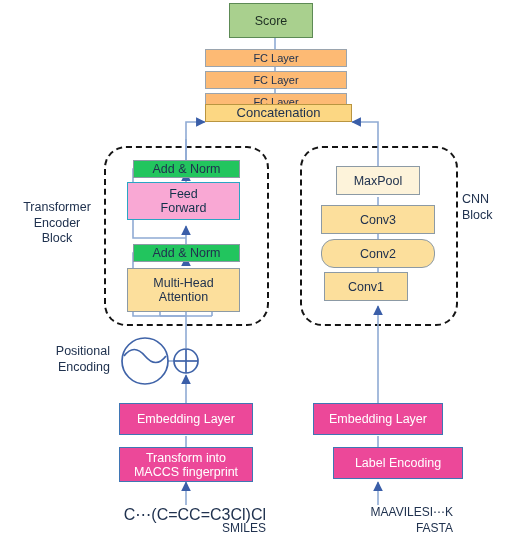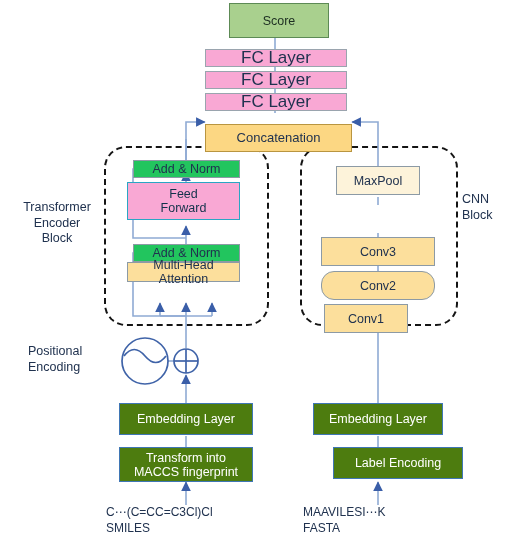--- a/index.html
+++ b/index.html
@@ -21,45 +21,45 @@
     justify-content:center;
     text-align:center;
     line-height:1.12;
     white-space:pre-line;
     border:1px solid #7f9aa6;
     font-size:12.5px;
     color:#20324f;
     z-index:3;
   }
   .n-score{background:#a9d08e;border-color:#5d8a55;color:#1d2e22;}
-  .n-fc{background:#f9a8d4;border-color:#9aa4ae;font-size:17px;}
+  .n-fc{background:#fdba74;border-color:#9aa4ae;font-size:11px;}
   .n-concat{background:#fcd783;border-color:#b99540;}
   .n-addnorm{background:#22c55e;border-color:#8c9aa5;}
   .n-ff{background:#f9a8d4;border-color:#2aa6c4;color:#12324a;}
   .n-mha{background:#fcdf9c;border-color:#8c9aa5;}
   .n-maxpool{background:#fdf3da;border-color:#8c9aa5;}
-  .n-conv{background:#fcdf9c;border-color:#8c9aa5;margin-top:32px;}
-  .n-blue{background:#4d7c0f;border:1px solid #3f76b4;color:#ffffff;}
+  .n-conv{background:#fcdf9c;border-color:#8c9aa5;}
+  .n-blue{background:#ec4899;border:1px solid #3f76b4;color:#ffffff;}
 
   
   .group{
     position:absolute;
     box-sizing:border-box;
     border:2.2px dashed #141414;
     border-radius:22px;
     background:transparent;
     z-index:1;
   }
 
   
   .label{
     position:absolute;
     font-size:12.5px;
     color:#20324f;
-    text-align:left;
+    text-align:right;
     line-height:1.25;
     white-space:pre-line;
     z-index:4;
   }
   .label.left{text-align:center;}
 
   
   #wires{position:absolute;left:0;top:0;width:520px;height:542px;z-index:2;}
 </style>
 </head>
@@ -131,33 +131,33 @@
       <path d="M124,356 q10,-13 21,0 q11,13 21,0"></path>
       <circle cx="186" cy="361" r="12"></circle>
       <path d="M174,361 L198,361"></path>
       <path d="M186,349 L186,373"></path>
     </g>
   </svg>
 
   <div class="group" style="left:104px;top:146px;width:165px;height:180px;"></div>
   <div class="group" style="left:300px;top:146px;width:158px;height:180px;"></div>
 
-  <div class="node n-score" style="left:229px;top:3px;width:100px;height:35px;">Score</div>
+  <div class="node n-score" style="left:229px;top:3px;width:84px;height:35px;">Score</div>
 
   <div class="node n-fc" style="left:205px;top:49px;width:142px;height:18px;">FC Layer</div>
   <div class="node n-fc" style="left:205px;top:71px;width:142px;height:18px;">FC Layer</div>
   <div class="node n-fc" style="left:205px;top:93px;width:142px;height:18px;">FC Layer</div>
 
-  <div class="node n-concat" style="left:205px;top:124px;width:147px;height:28px;font-size:13px;">Concatenation</div>
+  <div class="node n-concat" style="left:205px;top:104px;width:147px;height:18px;font-size:13px;">Concatenation</div>
 
   <div class="node n-addnorm" style="left:133px;top:160px;width:107px;height:18px;">Add &amp; Norm</div>
   <div class="node n-ff" style="left:127px;top:182px;width:113px;height:38px;">Feed
 Forward</div>
   <div class="node n-addnorm" style="left:133px;top:244px;width:107px;height:18px;">Add &amp; Norm</div>
-  <div class="node n-mha" style="left:127px;top:262px;width:113px;height:20px;">Multi-Head
+  <div class="node n-mha" style="left:127px;top:268px;width:113px;height:44px;">Multi-Head
 Attention</div>
 
   <div class="node n-maxpool" style="left:336px;top:166px;width:84px;height:29px;text-align:right;">MaxPool</div>
   <div class="node n-conv" style="left:321px;top:205px;width:114px;height:29px;">Conv3</div>
   <div class="node n-conv" style="left:321px;top:239px;width:114px;height:29px;border-radius:13px;">Conv2</div>
   <div class="node n-conv" style="left:324px;top:272px;width:84px;height:29px;">Conv1</div>
 
   <div class="node n-blue" style="left:119px;top:403px;width:134px;height:32px;">Embedding Layer</div>
   <div class="node n-blue" style="left:119px;top:447px;width:134px;height:35px;">Transform into
 MACCS fingerprint</div>
@@ -166,19 +166,19 @@
   <div class="node n-blue" style="left:313px;top:447px;width:130px;height:32px;margin-left:20px;">Label Encoding</div>
 
   <div class="label left" style="left:2px;top:200px;width:110px;">Transformer Encoder
 Block</div>
 
   <div class="label" style="left:462px;top:192px;width:58px;text-align:left;">CNN  Block</div>
 
   <div class="label" style="left:28px;top:344px;width:82px;">Positional
 Encoding</div>
 
-  <div class="label" style="left:106px;top:505px;width:160px;font-size:12px;">C⋯(C=CC=C3Cl)Cl</div>
+  <div class="label" style="left:106px;top:505px;width:160px;font-size:16px;">C⋯(C=CC=C3Cl)Cl</div>
   <div class="label" style="left:106px;top:521px;width:160px;font-size:12px;">SMILES</div>
 
   <div class="label" style="left:303px;top:521px;width:150px;font-size:12px;">FASTA</div>
   <div class="label" style="left:303px;top:505px;width:150px;font-size:12px;">MAAVILESI⋯K</div>
 
 </div>
 
 </body></html>

